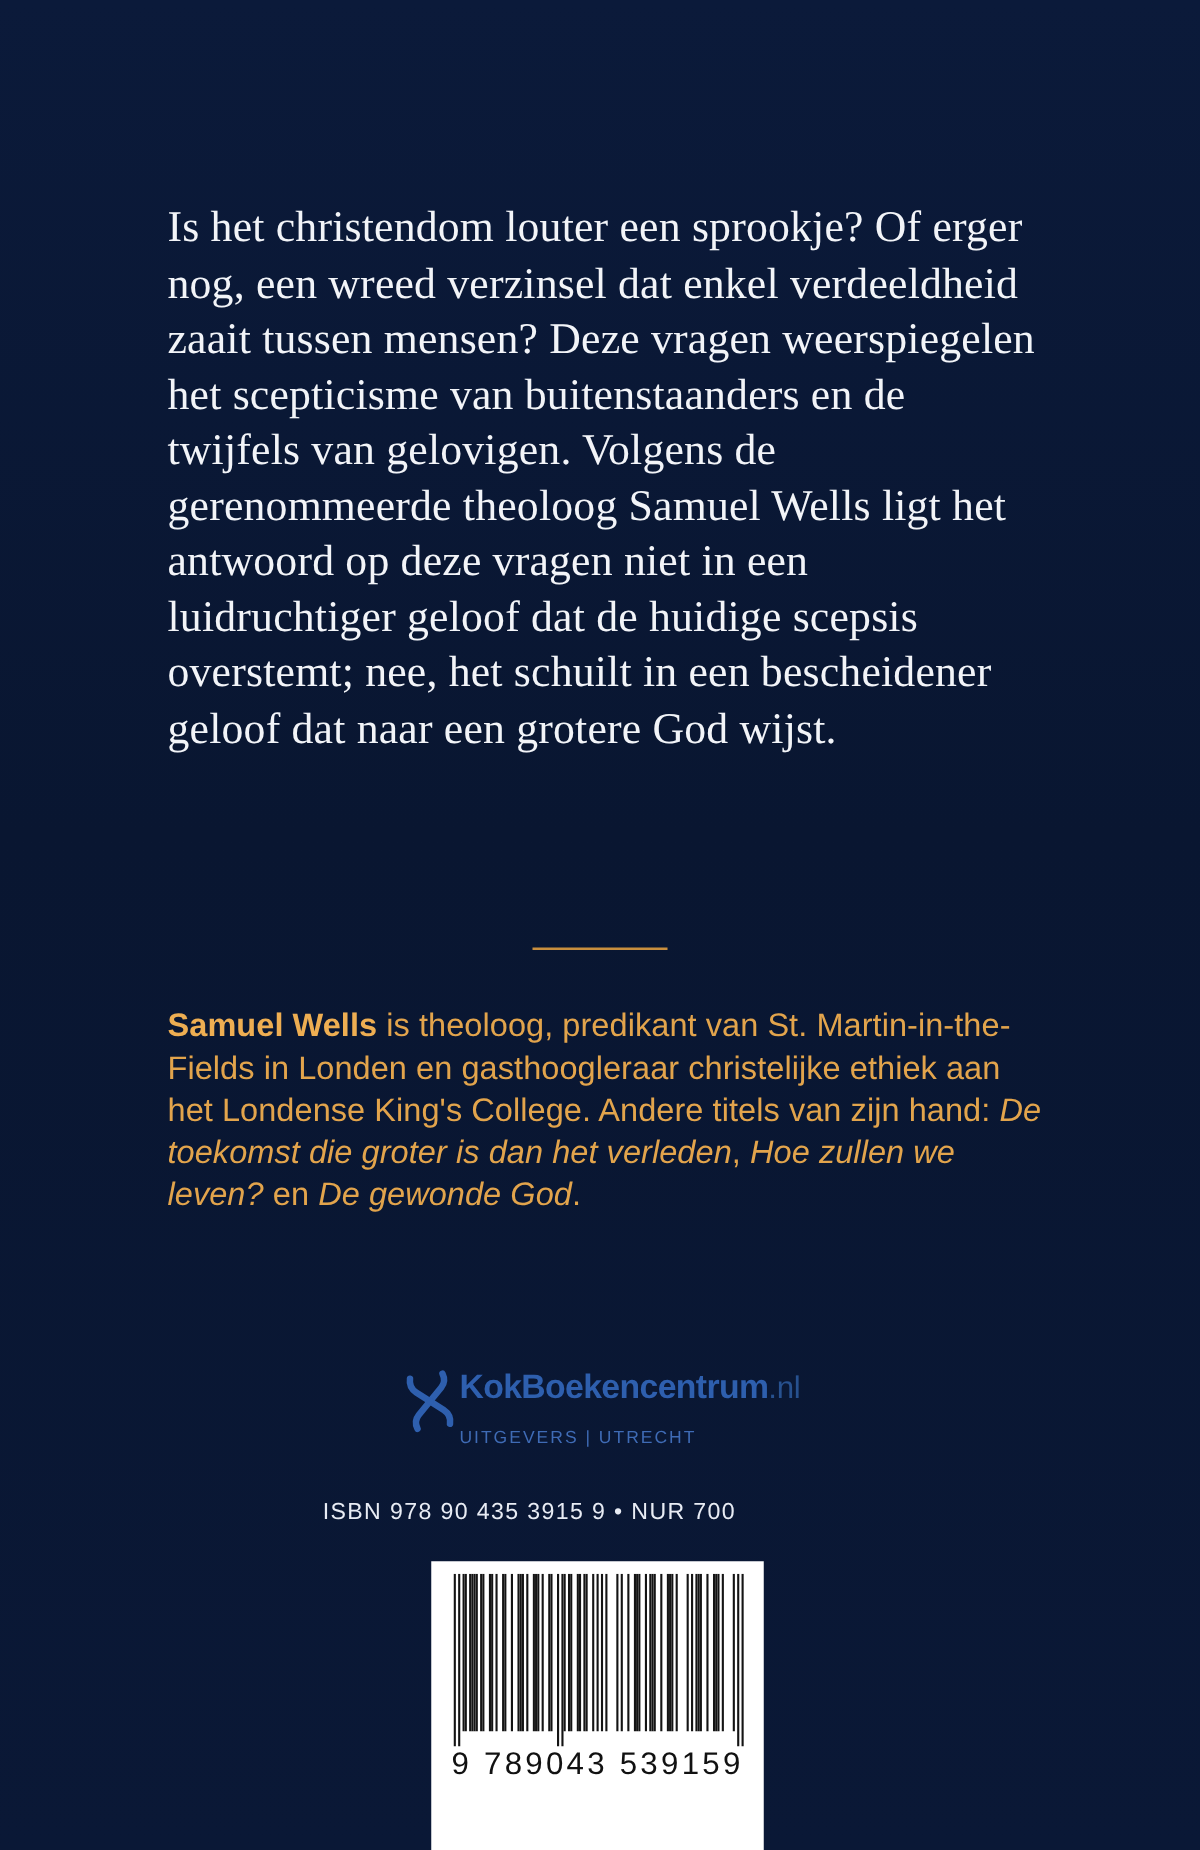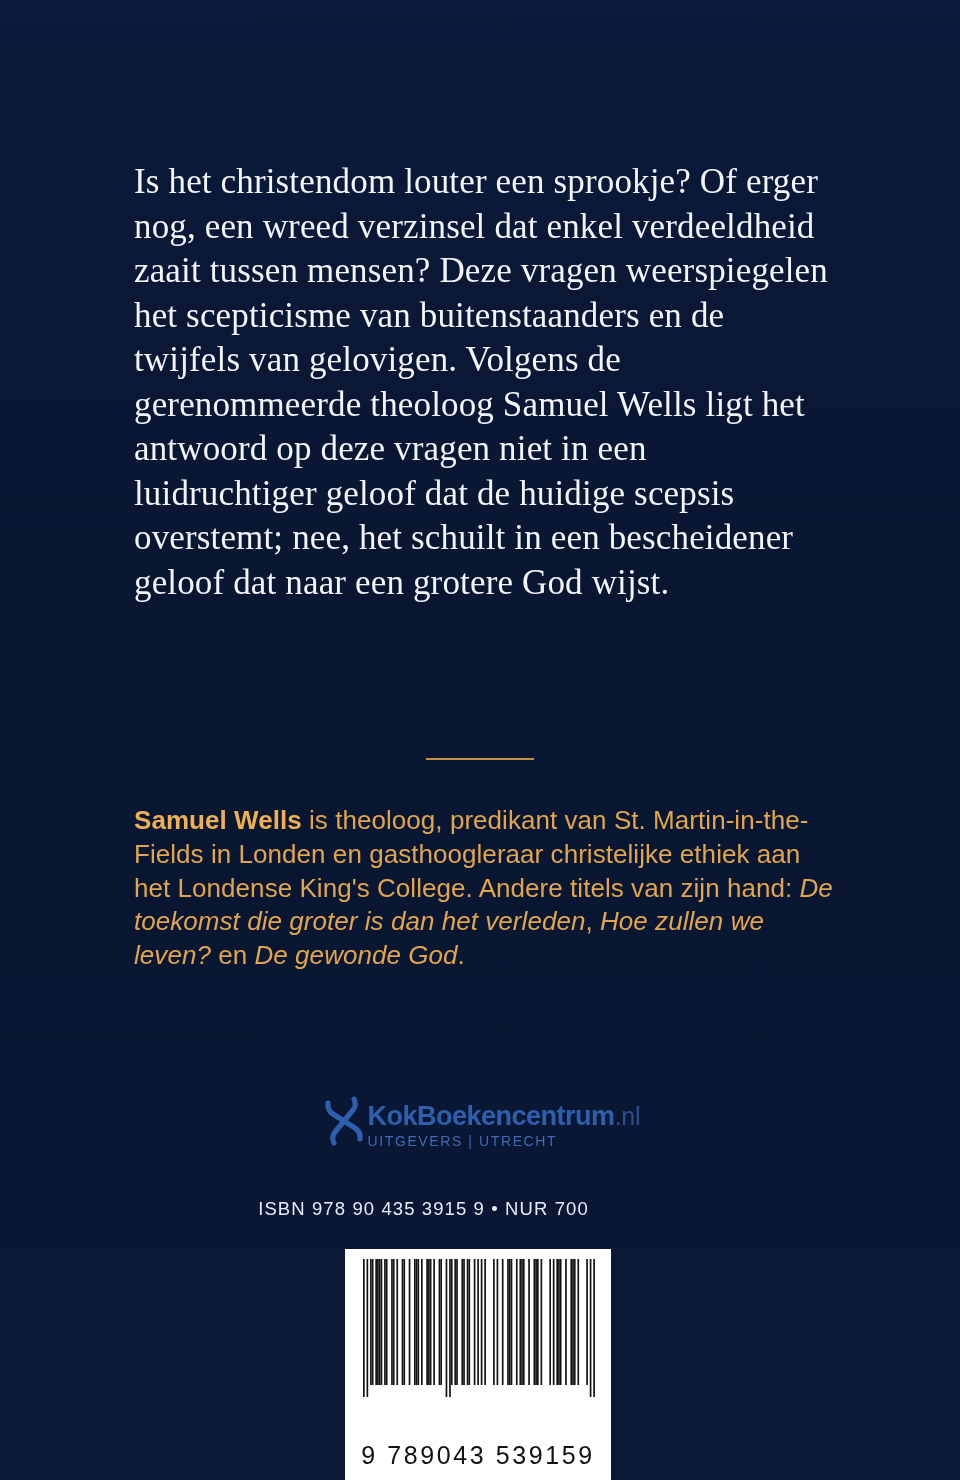--- a/index.html
+++ b/index.html
@@ -86,21 +86,21 @@
     left: 0;
     top: 1092px;
     width: 960px;
     display: flex;
     justify-content: center;
     align-items: center;
   }
 
   .logo-inner {
     display: flex;
-    align-items: flex-end;
+    align-items: flex-start;
   }
 
   .logo-mark {
     width: 48px;
     height: 58px;
     flex: 0 0 auto;
     display: block;
   }
 
   .logo-text {
@@ -126,21 +126,21 @@
     font-size: 25px;
     letter-spacing: -0.2px;
   }
 
   .logo-sub {
     font-family: "Liberation Sans", sans-serif;
     font-size: 14px;
     color: #3f6bb5;
     letter-spacing: 1.6px;
     line-height: 18px;
-    margin-top: 1px;
+    margin-top: 15px;
     white-space: nowrap;
   }
 
   
   .isbn {
     position: absolute;
     left: 0;
     top: 1198px;
     width: 847px;
     text-align: center;
@@ -173,21 +173,20 @@
     position: absolute;
     left: 0;
     top: 148px;
     width: 266px;
     text-align: center;
     font-family: "Liberation Sans", sans-serif;
     font-size: 25px;
     color: #111111;
     letter-spacing: 2.6px;
     white-space: nowrap;
-    margin-top: 44px;
   }
 </style>
 </head>
 <body>
 
 <div class="cover">
 
   <div class="blurb">
     <p class="first">Is het christendom louter een sprookje? Of erger nog, een wreed verzinsel dat enkel verdeeldheid zaait tussen mensen? Deze vragen weerspiegelen het scepticisme van buitenstaanders en de twijfels van gelovigen. Volgens de gerenommeerde theoloog Samuel Wells ligt het antwoord op deze vragen niet in een luidruchtiger geloof dat de huidige scepsis overstemt; nee, het schuilt in een bescheidener geloof dat naar een grotere God wijst.</p>
   </div>

